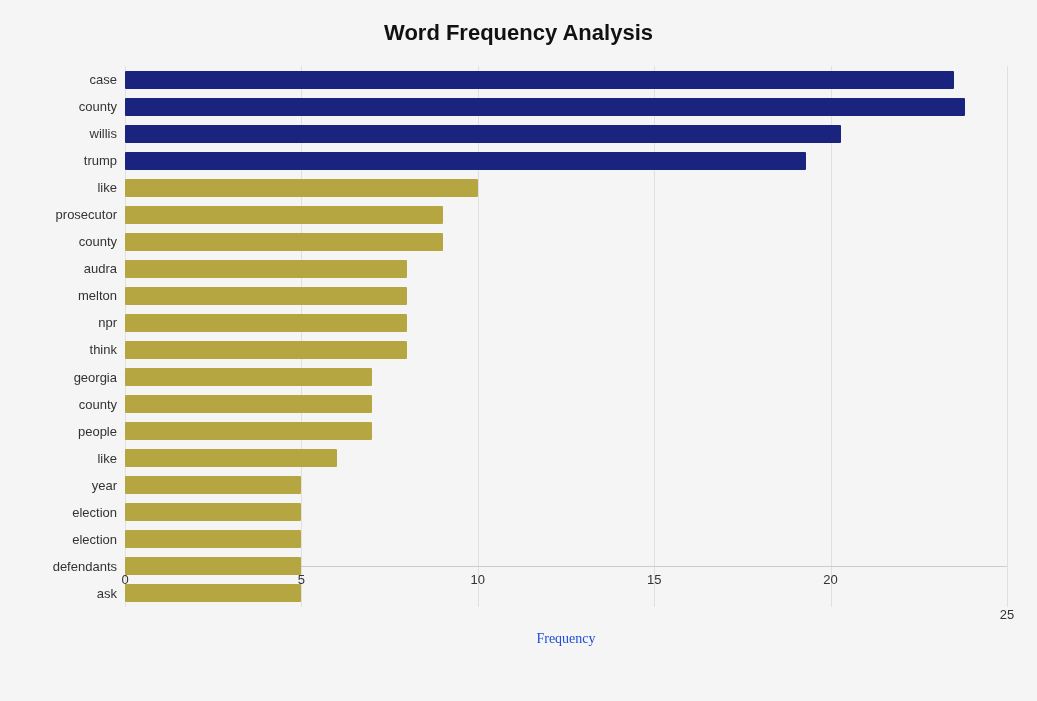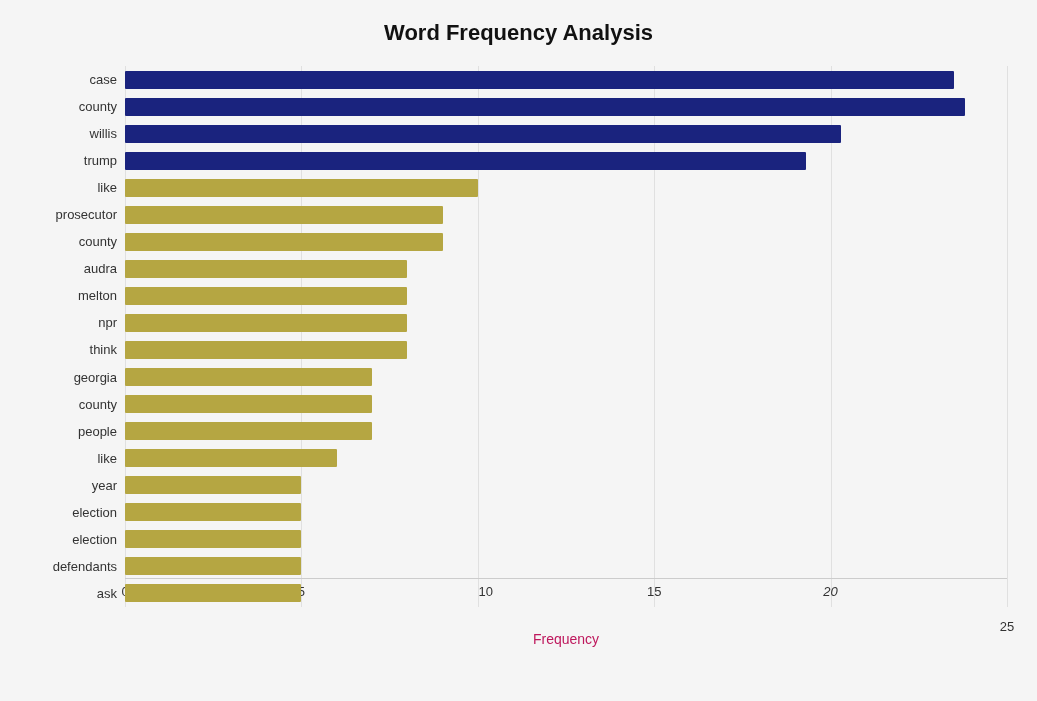--- a/index.html
+++ b/index.html
@@ -92,22 +92,23 @@
     .x-tick-label {
       position: absolute;
       font-size: 13px;
       color: #333;
       transform: translateX(-50%);
       top: 5px;
     }
     .x-axis-label {
       text-align: center;
       font-size: 14px;
-      color: #be185d;
-      margin-top: 32px;
+      color: #1d4ed8;
+      margin-top: 44px;
+      font-family: Liberation Serif, serif;
     }
     .x-axis-line {
       width: 100%;
       height: 1px;
       background: #ccc;
     }
   </style>
 </head>
 <body>
 
@@ -202,22 +203,22 @@
           <div class="bar bar-khaki" style="width: 20%;"></div>
         </div>
         <div class="bar-row">
           <div class="bar bar-khaki" style="width: 20%;"></div>
         </div>
         <div class="x-axis">
           <div class="x-axis-line"></div>
           <div class="x-ticks" style="position: relative; height: 20px;">
             <span class="x-tick-label" style="left: 0%;">0</span>
             <span class="x-tick-label" style="left: 20%;">5</span>
-            <span class="x-tick-label" style="left: 40%; margin-left: 8px;">10</span>
+            <span class="x-tick-label" style="left: 40%;">10</span>
             <span class="x-tick-label" style="left: 60%;">15</span>
-            <span class="x-tick-label" style="left: 80%; font-style: italic;">20</span>
+            <span class="x-tick-label" style="left: 80%;">20</span>
             <span class="x-tick-label" style="left: 100%; margin-top: 35px;">25</span>
           </div>
           <div class="x-axis-label">Frequency</div>
         </div>
       </div>
   </div>
 </div>
 
 </body></html>

